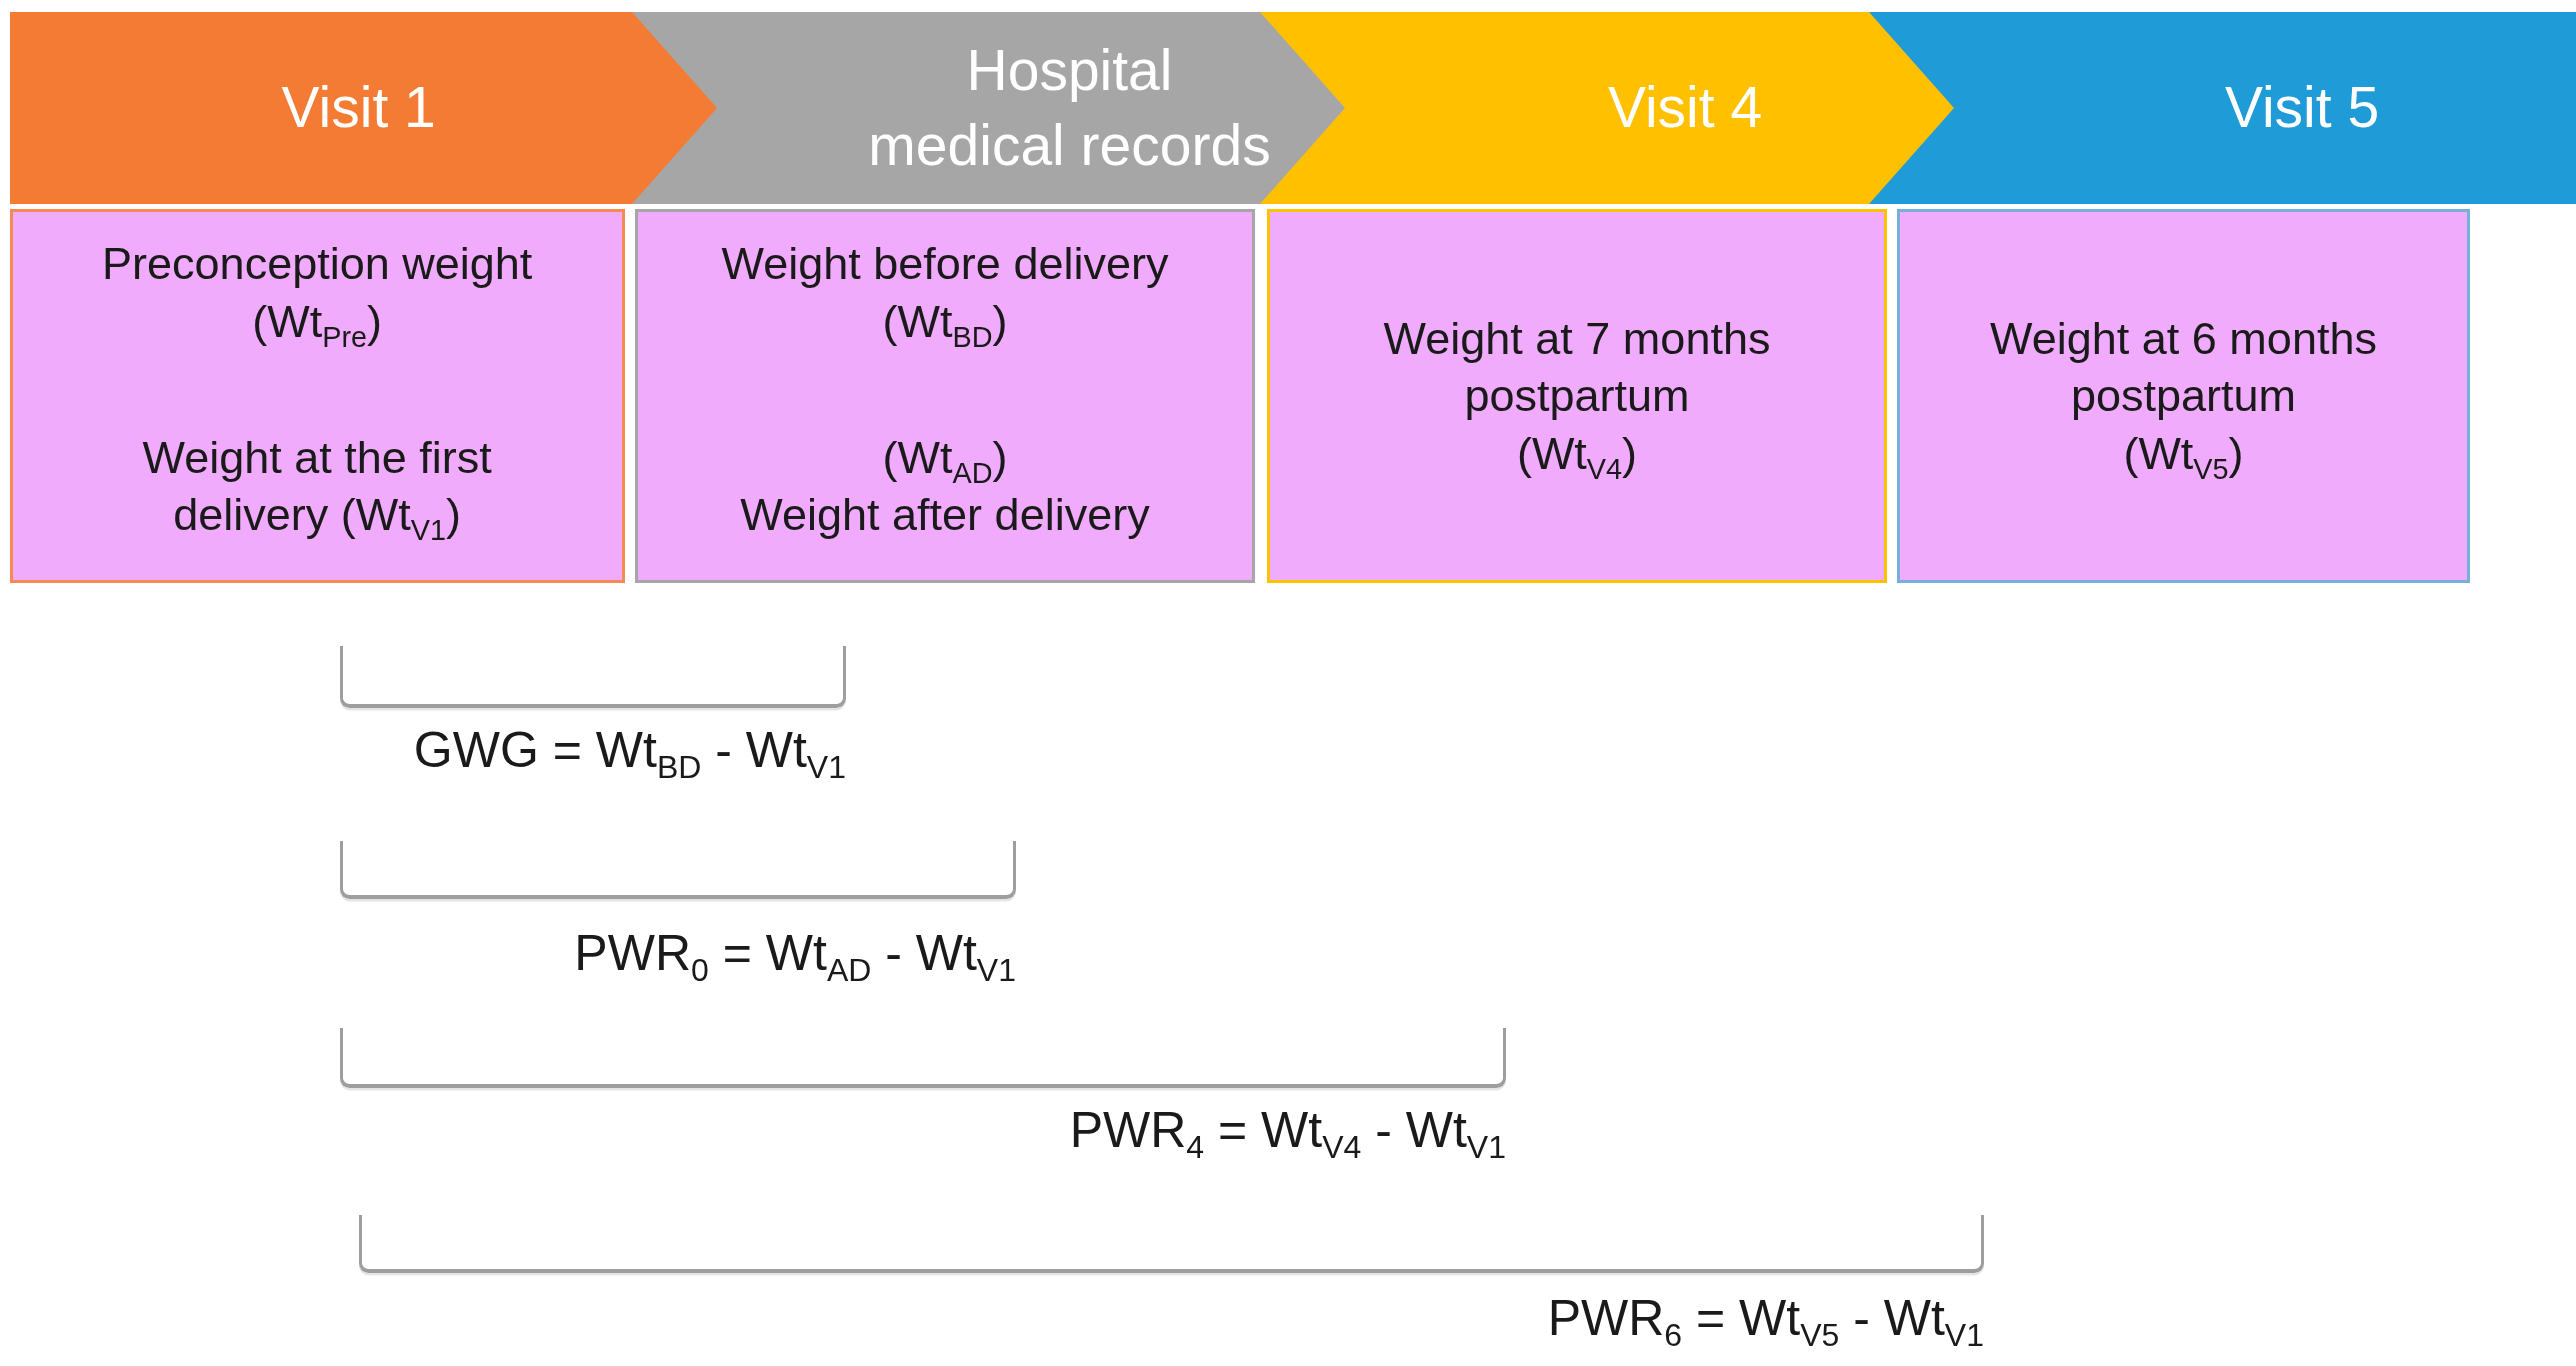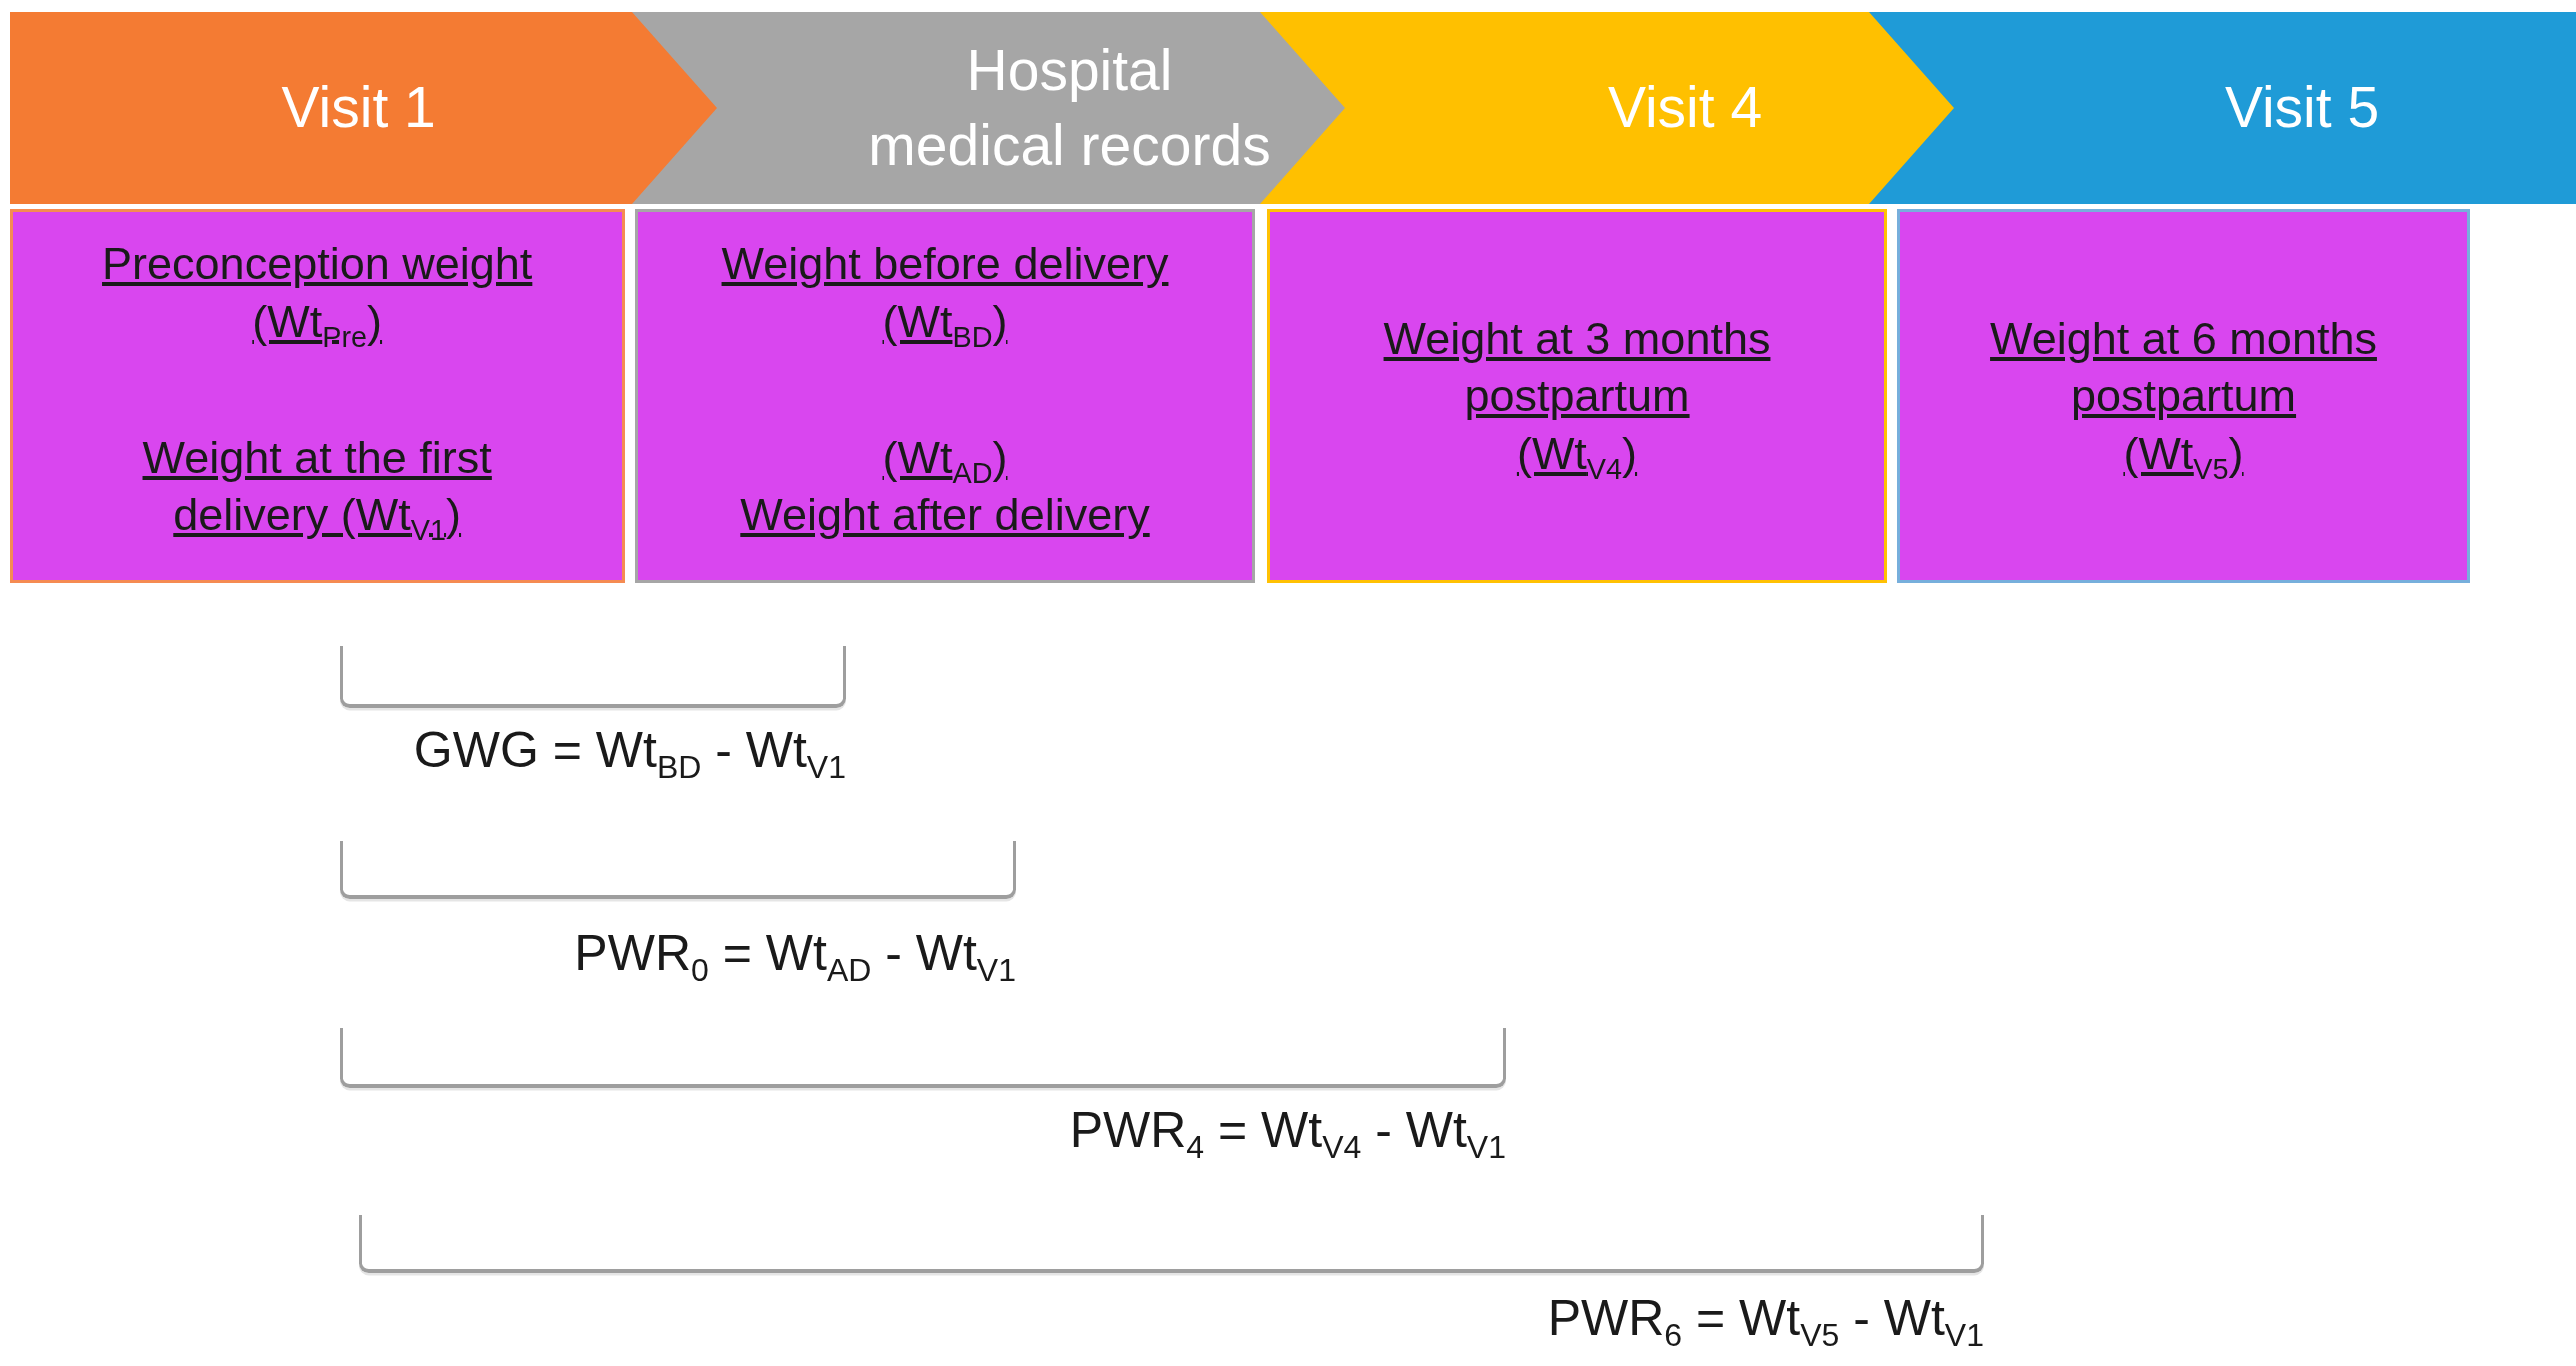--- a/index.html
+++ b/index.html
@@ -25,23 +25,23 @@
     padding-left:85px; padding-right:85px;
   }
   .c1 { left:9.7px;   width:698px; background:var(--stage1_fill); }
   .c2 { left:632px;  width:705px; background:var(--stage2_fill); }
   .c3 { left:1260px; width:680px; background:var(--stage3_fill); }
   .c4 { left:1869px; width:696px; background:var(--stage4_fill); }
 
   
   .sbox {
     position:absolute; top:209px; height:374px; box-sizing:border-box;
-    background:#d946ef; border:3.2px solid; text-align:center;
+    background:#f0abfc; border:3.2px solid; text-align:center;
     display:flex; flex-direction:column; align-items:center;
-    font-size:45px; line-height:1.28;text-decoration:underline;
+    font-size:45px; line-height:1.28;
   }
   .sbox .ln { display:block; }
   .sbox-two { justify-content:space-between; padding:23px 8px 36px; }
   .sbox-one { justify-content:center; padding:8px; }
   .b1 { left:9.7px;   width:615px; border-color:var(--stage1_border); }
   .b2 { left:635px;  width:620px; border-color:var(--stage2_border); }
   .b3 { left:1267px; width:620px; border-color:var(--stage3_border); }
   .b4 { left:1897px; width:573px; border-color:var(--stage4_border); }
 
   sub { font-size:0.64em; line-height:0; }
@@ -114,21 +114,21 @@
       <span class="ln"><span>(Wt</span><sub>BD</sub><span>)</span></span>
     </div>
     <div class="meas">
       <span class="ln"><span>(Wt</span><sub>AD</sub><span>)</span></span>
       <span class="ln">Weight after delivery</span>
     </div>
   </div>
 
   <div class="sbox sbox-one b3">
     <div class="meas">
-      <span class="ln">Weight at 3 months</span>
+      <span class="ln">Weight at 7 months</span>
       <span class="ln">postpartum</span>
       <span class="ln"><span>(Wt</span><sub>V4</sub><span>)</span></span>
     </div>
   </div>
 
   <div class="sbox sbox-one b4">
     <div class="meas">
       <span class="ln">Weight at 6 months</span>
       <span class="ln">postpartum</span>
       <span class="ln"><span>(Wt</span><sub>V5</sub><span>)</span></span>

